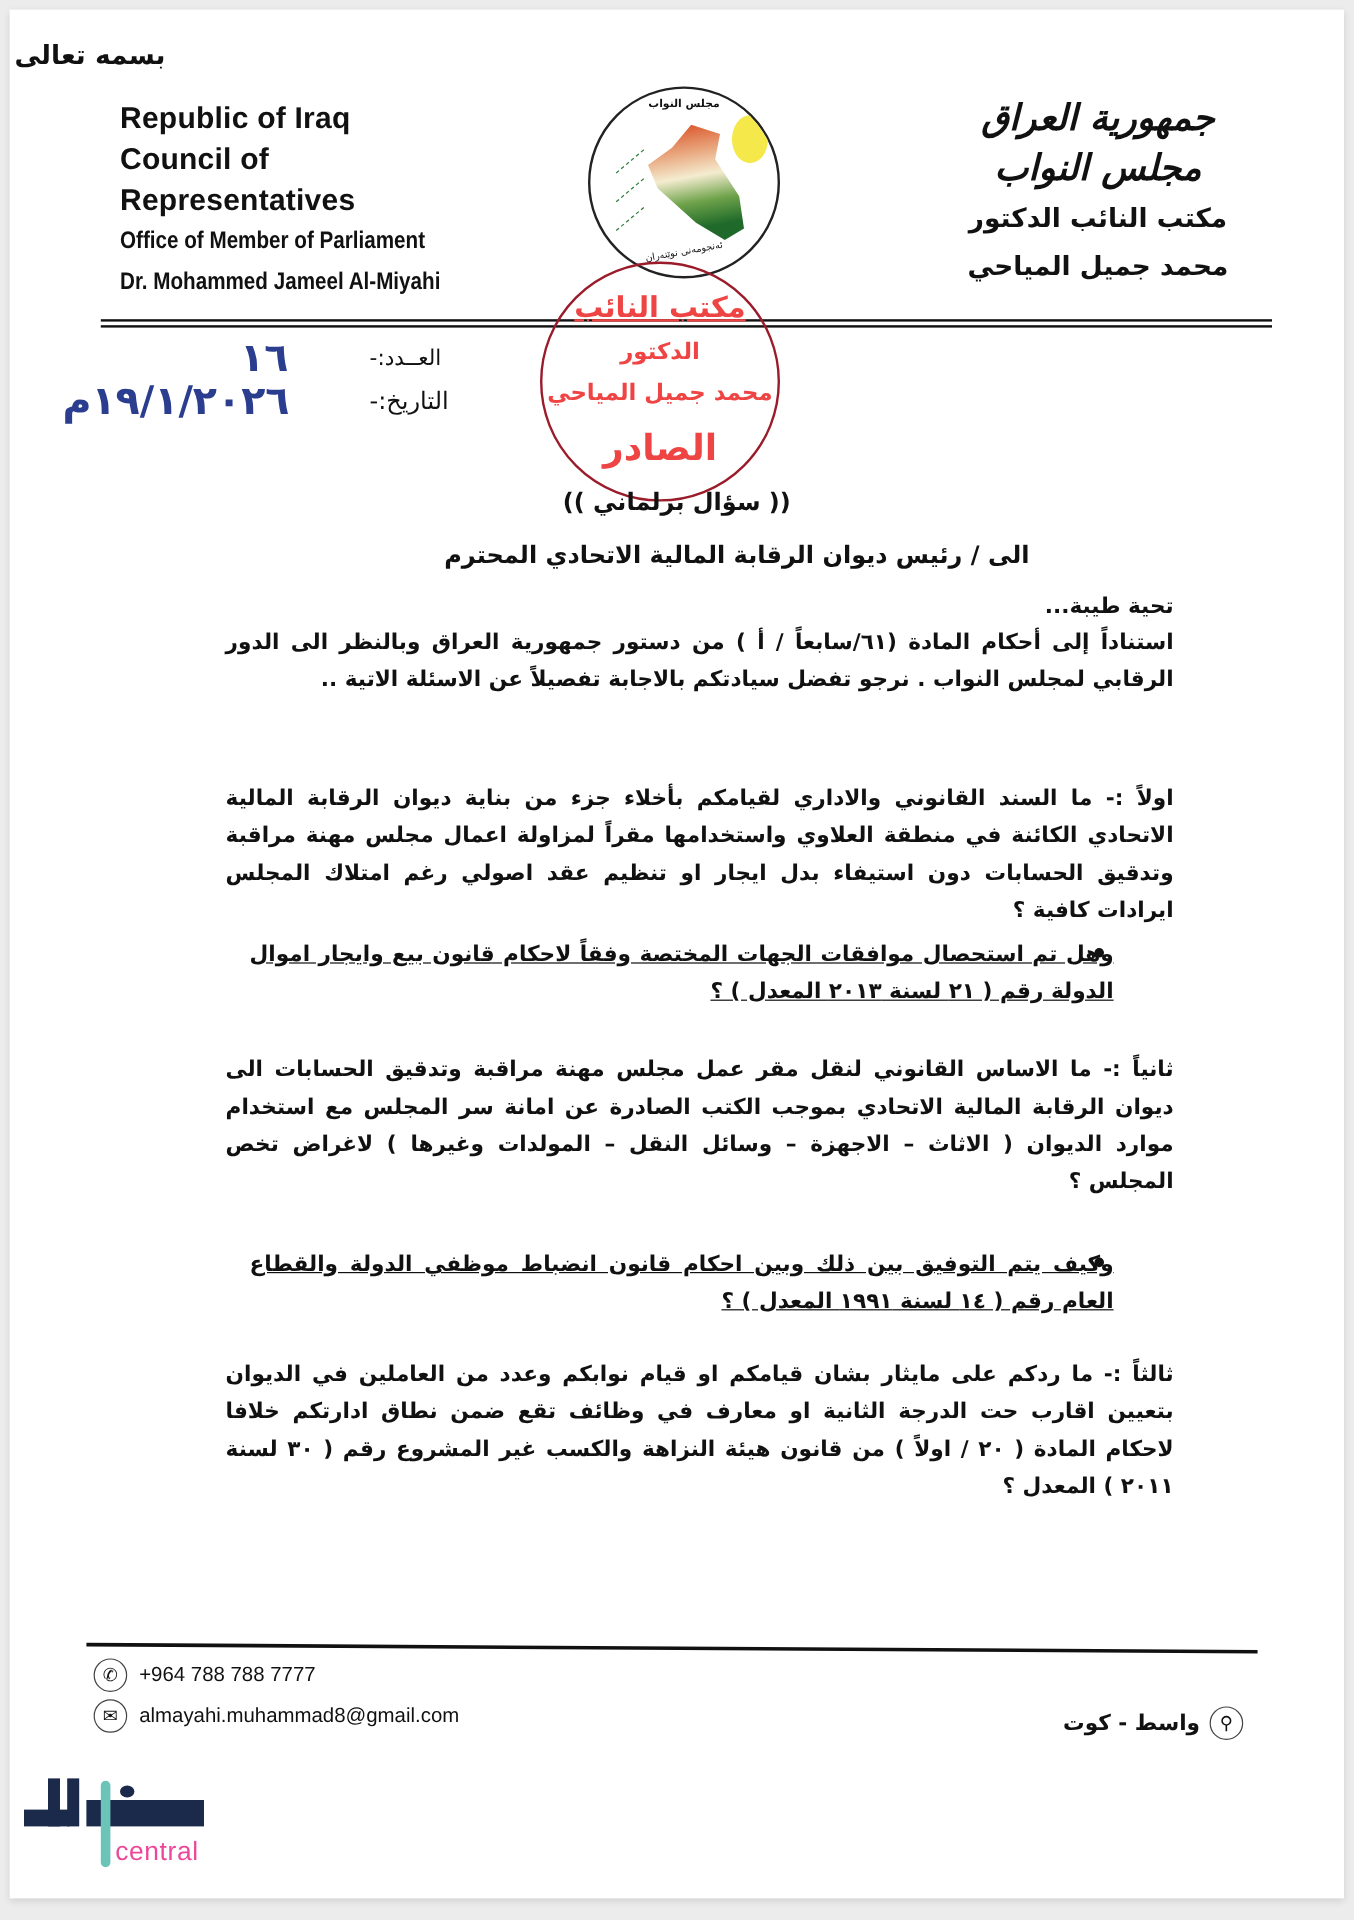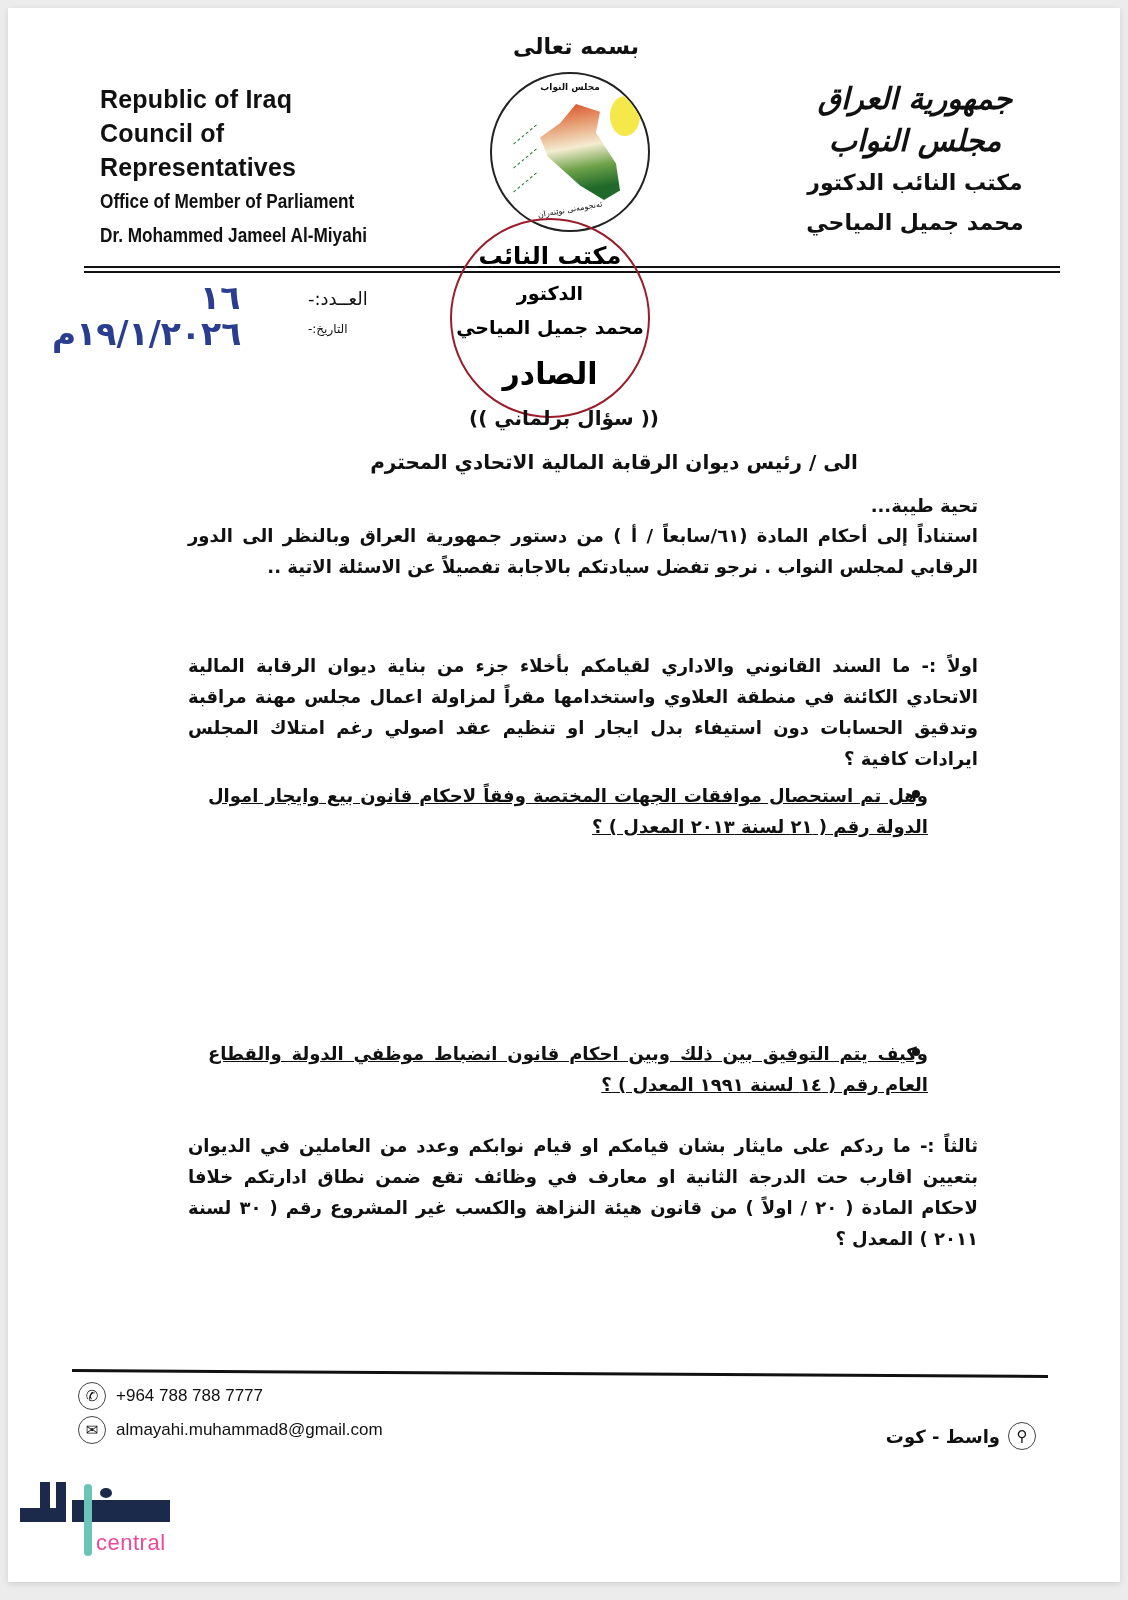--- a/index.html
+++ b/index.html
@@ -5,22 +5,22 @@
   * { box-sizing: border-box; margin: 0; padding: 0; }
   html, body { width: 1128px; height: 1600px; background: #ececec; overflow: hidden; }
   body { position: relative; font-family: "DejaVu Sans", sans-serif; color: #111; }
 
   .page {
     position: absolute; left: 8px; top: 8px; width: 1112px; height: 1574px;
     background: #ffffff; box-shadow: 0 2px 6px rgba(0,0,0,0.12);
   }
 
   .basmala {
-    position: absolute; left: 0; width: 100%; top: 26px; text-align: center;
-    font-size: 22px; font-weight: bold; direction: rtl; padding-left: 24px;
+    position: absolute; left: 0; width: 100%; top: 26px; text-align: left;
+    font-size: 22px; font-weight: bold; direction: rtl; padding-left: 4px;
   }
 
   
   .en-header { position: absolute; left: 92px; top: 74px; font-family: "Liberation Sans", sans-serif; font-weight: bold; }
   .en-header .big { font-size: 25px; line-height: 34px; letter-spacing: 0.2px; }
   .en-header .small { font-size: 20px; line-height: 34px; transform: scaleX(0.86); transform-origin: left; white-space: nowrap; }
 
   
   .ar-header { position: absolute; right: 70px; top: 70px; width: 270px; text-align: center; direction: rtl; }
   .ar-calli { font-family: "DejaVu Serif", serif; font-size: 30px; font-weight: bold; line-height: 42px; font-style: italic; }
@@ -40,21 +40,21 @@
   .emblem .arc-top { position: absolute; left: 0; right: 0; top: 8px; text-align: center; font-size: 9px; font-weight: bold; direction: rtl; }
   .emblem .arc-bottom { position: absolute; left: 0; right: 0; bottom: 16px; text-align: center; font-size: 8px; direction: rtl; transform: rotate(-10deg); }
   .emblem .spark { position: absolute; left: 18px; width: 30px; height: 1px; border-top: 1px dashed #2a7a3a; transform: rotate(-40deg); }
 
   
   .rule-double { position: absolute; left: 76px; width: 976px; top: 258px; height: 7px; border-top: 2px solid #111; border-bottom: 2px solid #111; }
 
   
   .stamp {
     position: absolute; left: 442px; top: 210px; width: 200px; height: 200px;
-    border: 2px solid #9a1c2a; border-radius: 50%; color: #000000; text-align: center; direction: rtl;
+    border: 2px solid #9a1c2a; border-radius: 50%; color: #ef4444; text-align: center; direction: rtl;
   }
   .stamp .s1 { position: absolute; top: 22px; left: 0; right: 0; font-size: 24px; font-weight: bold; text-decoration: underline; }
   .stamp .s2 { position: absolute; top: 62px; left: 0; right: 0; font-size: 19px; font-weight: bold; }
   .stamp .s3 { position: absolute; top: 96px; left: 0; right: 0; font-size: 19px; font-weight: bold; }
   .stamp .s4 { position: absolute; top: 136px; left: 0; right: 0; font-size: 30px; font-weight: bold; }
   .meta-row { position: absolute; white-space: nowrap; }
   .handwritten { position: absolute; font-family: "DejaVu Sans", sans-serif; color: #2a3d8f; font-size: 33px; white-space: nowrap; direction: rtl; }
 
   
   .ar { direction: rtl; font-family: "DejaVu Sans", sans-serif; font-weight: bold; }
@@ -113,36 +113,37 @@
   <div class="stamp">
     <div class="s1">مكتب النائب</div>
     <div class="s2">الدكتور</div>
     <div class="s3">محمد جميل المياحي</div>
     <div class="s4">الصادر</div>
   </div>
 
   <div class="ar">
     <div class="meta-row ar" style="left:300px; top:280px; font-size:18px; font-weight:normal;">العــدد:-</div>
     <div class="handwritten" style="left:192px; top:270px;">١٦</div>
-    <div class="meta-row ar" style="left:300px; top:314px; font-size:12px; font-weight:normal;">التاريخ:-</div>
+    <div class="meta-row ar" style="left:300px; top:314px; font-size:20px; font-weight:normal;">التاريخ:-</div>
     <div class="handwritten" style="left:44px; top:306px;">١٩/١/٢٠٢٦م</div>
   </div>
 
   <div class="title ar" style="top:398px;">(( سؤال برلماني ))</div>
   <div class="title ar" style="top:442px; padding-left:100px;">الى / رئيس ديوان الرقابة المالية الاتحادي المحترم</div>
 
   <div class="para ar" style="top:482px;">تحية طيبة...</div>
   <div class="para ar" style="top:512px;">استناداً إلى أحكام المادة (٦١/سابعاً / أ ) من دستور جمهورية العراق وبالنظر الى الدور الرقابي لمجلس النواب . نرجو تفضل سيادتكم بالاجابة تفصيلاً عن الاسئلة الاتية ..</div>
 
   <div class="para ar" style="top:642px;">اولاً :- ما السند القانوني والاداري لقيامكم بأخلاء جزء من بناية ديوان الرقابة المالية الاتحادي الكائنة في منطقة العلاوي واستخدامها مقراً لمزاولة اعمال مجلس مهنة مراقبة وتدقيق الحسابات دون استيفاء بدل ايجار او تنظيم عقد اصولي رغم امتلاك المجلس ايرادات كافية ؟</div>
   <div class="bullet ar" style="top:772px;">
     <span class="bullet-dot"></span>
     <div class="bullet-text">وهل تم استحصال موافقات الجهات المختصة وفقاً لاحكام قانون بيع وايجار اموال الدولة رقم ( ٢١ لسنة ٢٠١٣ المعدل ) ؟</div>
   </div>
 
+  <div class="para ar" style="top:868px;">ثانياً :- ما الاساس القانوني لنقل مقر عمل مجلس مهنة مراقبة وتدقيق الحسابات الى ديوان الرقابة المالية الاتحادي بموجب الكتب الصادرة عن امانة سر المجلس مع استخدام موارد الديوان ( الاثاث – الاجهزة – وسائل النقل – المولدات وغيرها ) لاغراض تخص المجلس ؟</div>
   <div class="bullet ar" style="top:1030px;">
     <span class="bullet-dot"></span>
     <div class="bullet-text">وكيف يتم التوفيق بين ذلك وبين احكام قانون انضباط موظفي الدولة والقطاع العام رقم ( ١٤ لسنة ١٩٩١ المعدل ) ؟</div>
   </div>
 
   <div class="para ar" style="top:1122px;">ثالثاً :- ما ردكم على مايثار بشان قيامكم او قيام نوابكم وعدد من العاملين في الديوان بتعيين اقارب حت الدرجة الثانية او معارف في وظائف تقع ضمن نطاق ادارتكم خلافا لاحكام المادة ( ٢٠ / اولاً ) من قانون هيئة النزاهة والكسب غير المشروع رقم ( ٣٠ لسنة ٢٠١١ ) المعدل ؟</div>
 
   <div class="rule-footer"></div>
 
   <div class="contact" style="top:1374px;">

